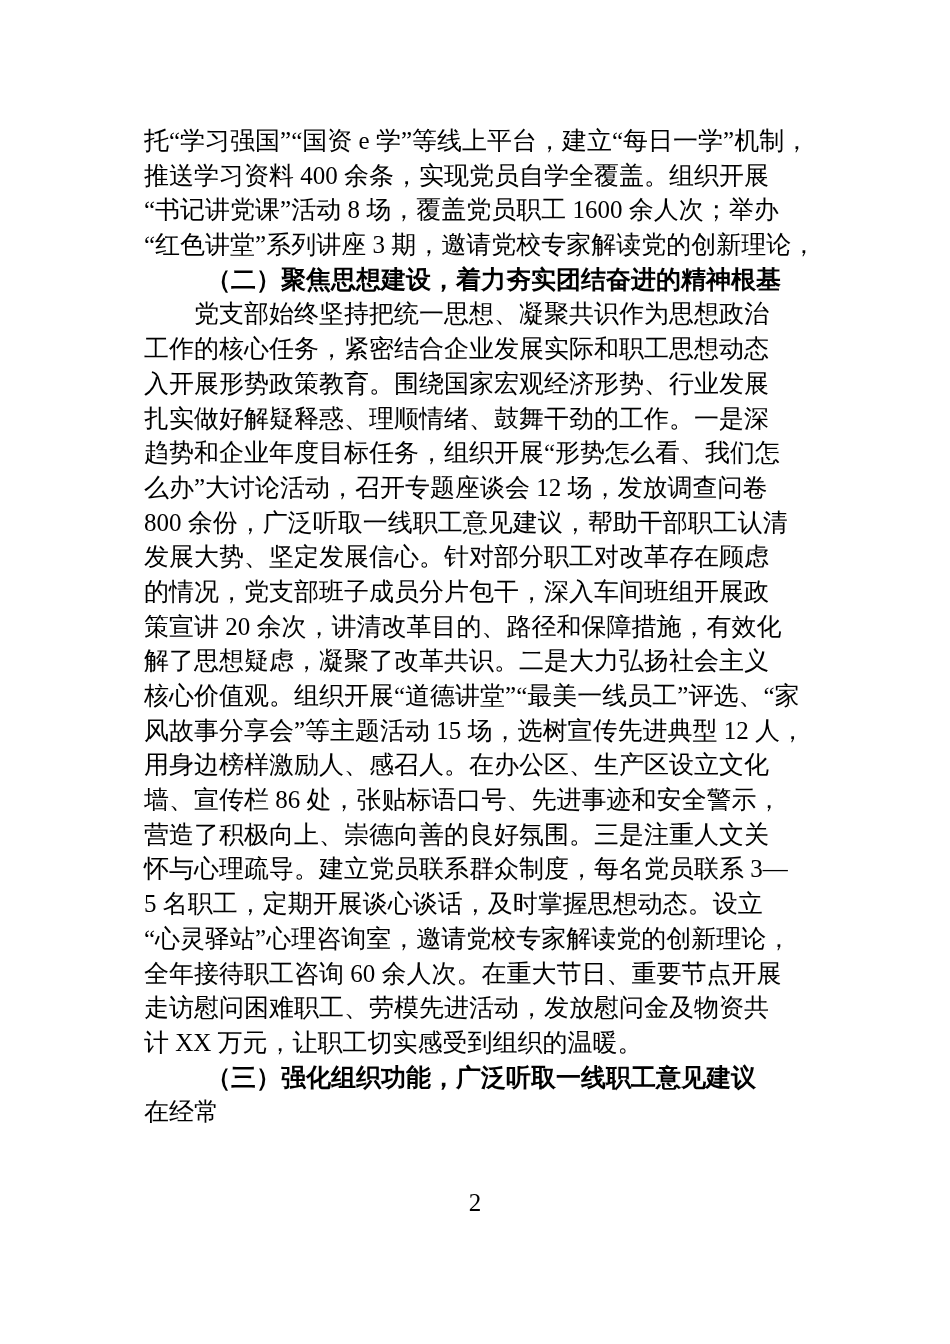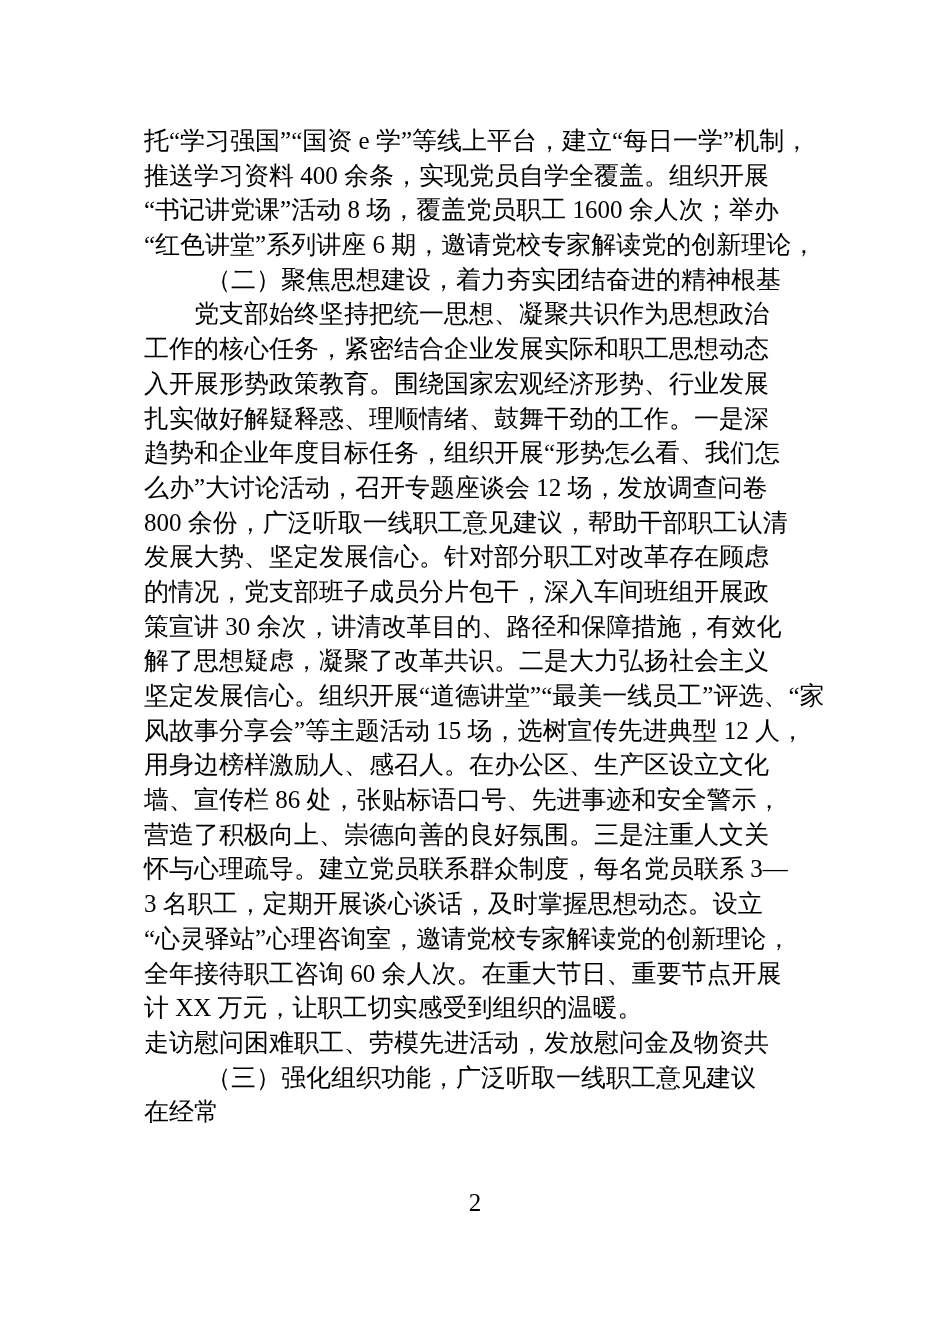--- a/index.html
+++ b/index.html
@@ -35,60 +35,61 @@
       line-height: 34.7px;
       font-size: 25px;
       white-space: nowrap;
       letter-spacing: 0px;
     }
     .indent {
       padding-left: 50px;
     }
     .indent-heading {
       padding-left: 62px;
+      font-weight: bold;
     }
     .page-number {
       position: absolute;
       left: 0;
       width: 950px;
       top: 1186px;
       text-align: center;
       font-size: 25px;
       line-height: 34px;
     }
   </style>
 </head>
 <body>
 
 <div class="page">
   <div class="body-text">
     <span class="line">托“学习强国”“国资 e 学”等线上平台，建立“每日一学”机制，</span>
     <span class="line">推送学习资料 400 余条，实现党员自学全覆盖。组织开展</span>
     <span class="line">“书记讲党课”活动 8 场，覆盖党员职工 1600 余人次；举办</span>
-    <span class="line">“红色讲堂”系列讲座 6 期，邀请党校专家解读党的创新理论，</span>
+    <span class="line">“红色讲堂”系列讲座 3 期，邀请党校专家解读党的创新理论，</span>
     <span class="line indent-heading">（二）聚焦思想建设，着力夯实团结奋进的精神根基</span>
     <span class="line indent">党支部始终坚持把统一思想、凝聚共识作为思想政治</span>
     <span class="line">工作的核心任务，紧密结合企业发展实际和职工思想动态</span>
     <span class="line">入开展形势政策教育。围绕国家宏观经济形势、行业发展</span>
     <span class="line">扎实做好解疑释惑、理顺情绪、鼓舞干劲的工作。一是深</span>
     <span class="line">趋势和企业年度目标任务，组织开展“形势怎么看、我们怎</span>
     <span class="line">么办”大讨论活动，召开专题座谈会 12 场，发放调查问卷</span>
     <span class="line">800 余份，广泛听取一线职工意见建议，帮助干部职工认清</span>
     <span class="line">发展大势、坚定发展信心。针对部分职工对改革存在顾虑</span>
     <span class="line">的情况，党支部班子成员分片包干，深入车间班组开展政</span>
-    <span class="line">策宣讲 30 余次，讲清改革目的、路径和保障措施，有效化</span>
+    <span class="line">策宣讲 20 余次，讲清改革目的、路径和保障措施，有效化</span>
     <span class="line">解了思想疑虑，凝聚了改革共识。二是大力弘扬社会主义</span>
-    <span class="line">坚定发展信心。组织开展“道德讲堂”“最美一线员工”评选、“家</span>
+    <span class="line">核心价值观。组织开展“道德讲堂”“最美一线员工”评选、“家</span>
     <span class="line">风故事分享会”等主题活动 15 场，选树宣传先进典型 12 人，</span>
     <span class="line">用身边榜样激励人、感召人。在办公区、生产区设立文化</span>
     <span class="line">墙、宣传栏 86 处，张贴标语口号、先进事迹和安全警示，</span>
     <span class="line">营造了积极向上、崇德向善的良好氛围。三是注重人文关</span>
     <span class="line">怀与心理疏导。建立党员联系群众制度，每名党员联系 3—</span>
-    <span class="line">3 名职工，定期开展谈心谈话，及时掌握思想动态。设立</span>
+    <span class="line">5 名职工，定期开展谈心谈话，及时掌握思想动态。设立</span>
     <span class="line">“心灵驿站”心理咨询室，邀请党校专家解读党的创新理论，</span>
     <span class="line">全年接待职工咨询 60 余人次。在重大节日、重要节点开展</span>
+    <span class="line">走访慰问困难职工、劳模先进活动，发放慰问金及物资共</span>
     <span class="line">计 XX 万元，让职工切实感受到组织的温暖。</span>
-    <span class="line">走访慰问困难职工、劳模先进活动，发放慰问金及物资共</span>
     <span class="line indent-heading">（三）强化组织功能，广泛听取一线职工意见建议</span>
     <span class="line">在经常</span>
   </div>
   <div class="page-number">2</div>
 </div>
 
 </body></html>

